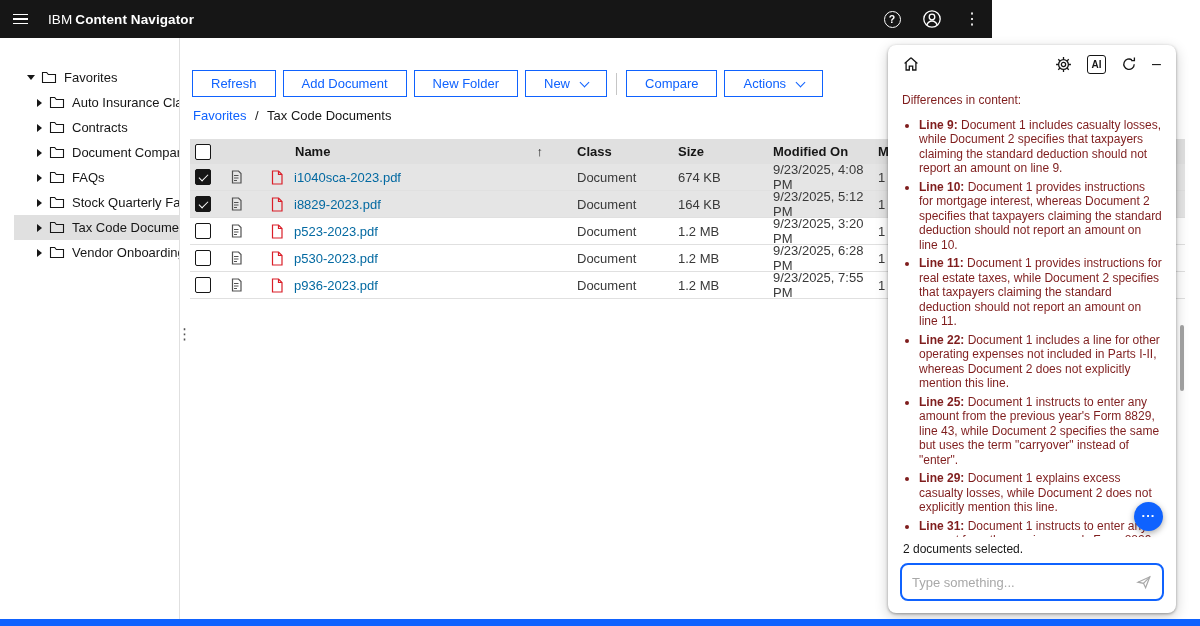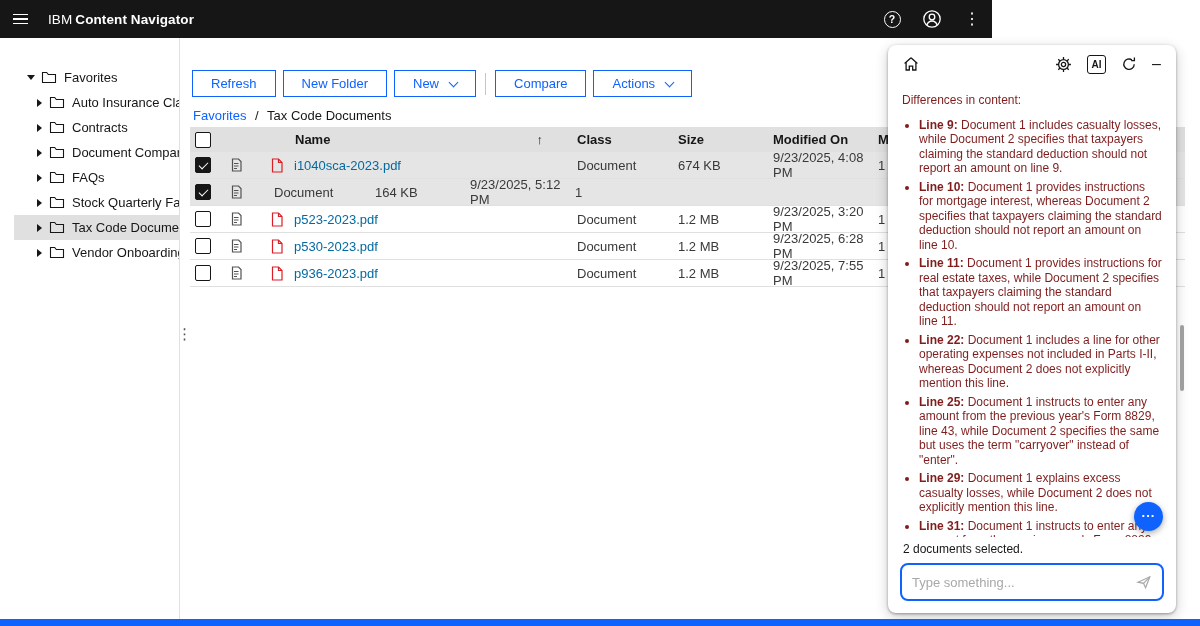--- a/index.html
+++ b/index.html
@@ -70,21 +70,21 @@
     border-right:1.4px solid #0f62fe; border-bottom:1.4px solid #0f62fe;
     transform:rotate(45deg); margin-left:11px; margin-top:-3px;
   }
   .vsep { width:1px; height:22px; background:#c6c6c6; margin:0 2px; }
 
   .breadcrumb { margin:11px 14px 0 3px; font-size:13px; color:#161616; }
   .breadcrumb a { color:#0f62fe; text-decoration:none; cursor:pointer; }
   .breadcrumb .sep { margin:0 5px; color:#161616; }
 
   
-  .doc-table { margin-top:4px; width:995px; font-size:13px; }
+  .doc-table { margin-top:16px; width:995px; font-size:13px; }
   .thead {
     display:flex; align-items:center; height:25px; background:#e0e0e0; font-weight:700;
   }
   .trow {
     display:flex; align-items:center; height:27px; background:#fff;
     border-bottom:1px solid #e0e0e0; cursor:pointer;
   }
   .trow.checked { background:#e5e5e5; }
   .col-cb { width:30px; padding-left:5px; display:flex; align-items:center; }
   .col-icon { width:40px; display:flex; align-items:center; padding-left:9px; }
@@ -270,20 +270,21 @@
       </div>
     </div>
 </nav>
 
 <button class="pane-divider-handle">⋮</button>
 
 <main class="main">
 
   <div class="toolbar">
     <button class="tbtn">Refresh</button>
+    <button class="tbtn">Add Document</button>
     <button class="tbtn">New Folder</button>
     <button class="tbtn">
       <span>New</span>
       <span class="chev"></span>
     </button>
     <span class="vsep"></span>
     <button class="tbtn">Compare</button>
     <button class="tbtn">
       <span>Actions</span>
       <span class="chev"></span>
@@ -341,20 +342,29 @@
 
         <div class="trow checked">
           <div class="col-cb">
             <span class="cb checked"></span>
           </div>
           <div class="col-icon">
             <svg width="15" height="14" viewBox="0 0 15 14" fill="none" stroke="#525252" stroke-width="1.2">
               <path d="M3.5 1h6l2.5 2.5V13h-8.5z"></path>
               <path d="M5 5.5h4.5M5 8h4.5M5 10.5h3"></path>
             </svg>
+          </div>
+          <div class="col-name">
+            <span class="pdf-ic">
+              <svg width="14" height="15" viewBox="0 0 14 15" fill="none" stroke="#da1e28" stroke-width="1.2">
+                <path d="M2.5 1h6L12 4.5V14H2.5z"></path>
+                <path d="M8.5 1v3.5H12"></path>
+              </svg>
+            </span>
+            <a class="file-link">i8829-2023.pdf</a>
           </div>
           <div class="col-class cell-txt">Document</div>
           <div class="col-size cell-txt">164 KB</div>
           <div class="col-mod cell-txt">9/23/2025, 5:12 PM</div>
           <div class="col-by cell-txt">1</div>
         </div>
 
         <div class="trow">
           <div class="col-cb">
             <span class="cb"></span>

